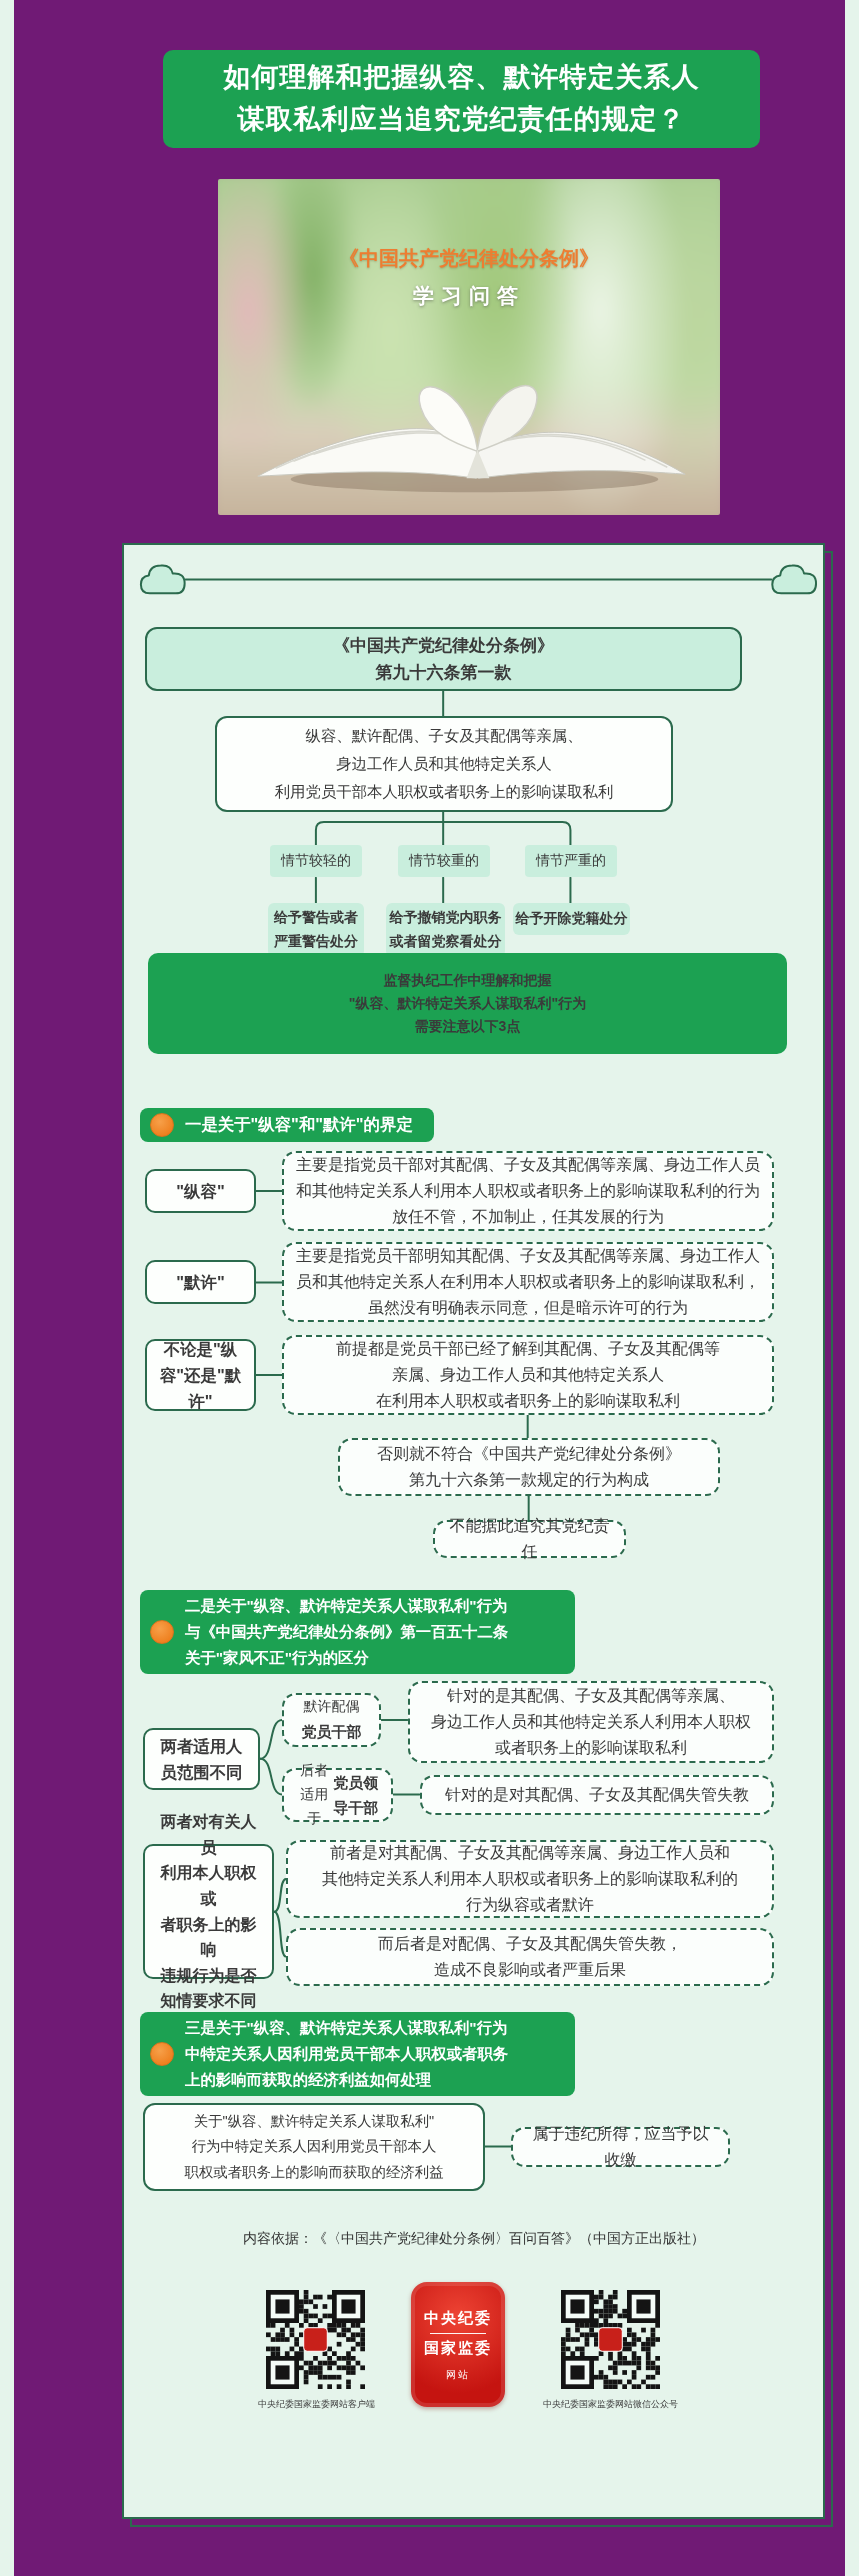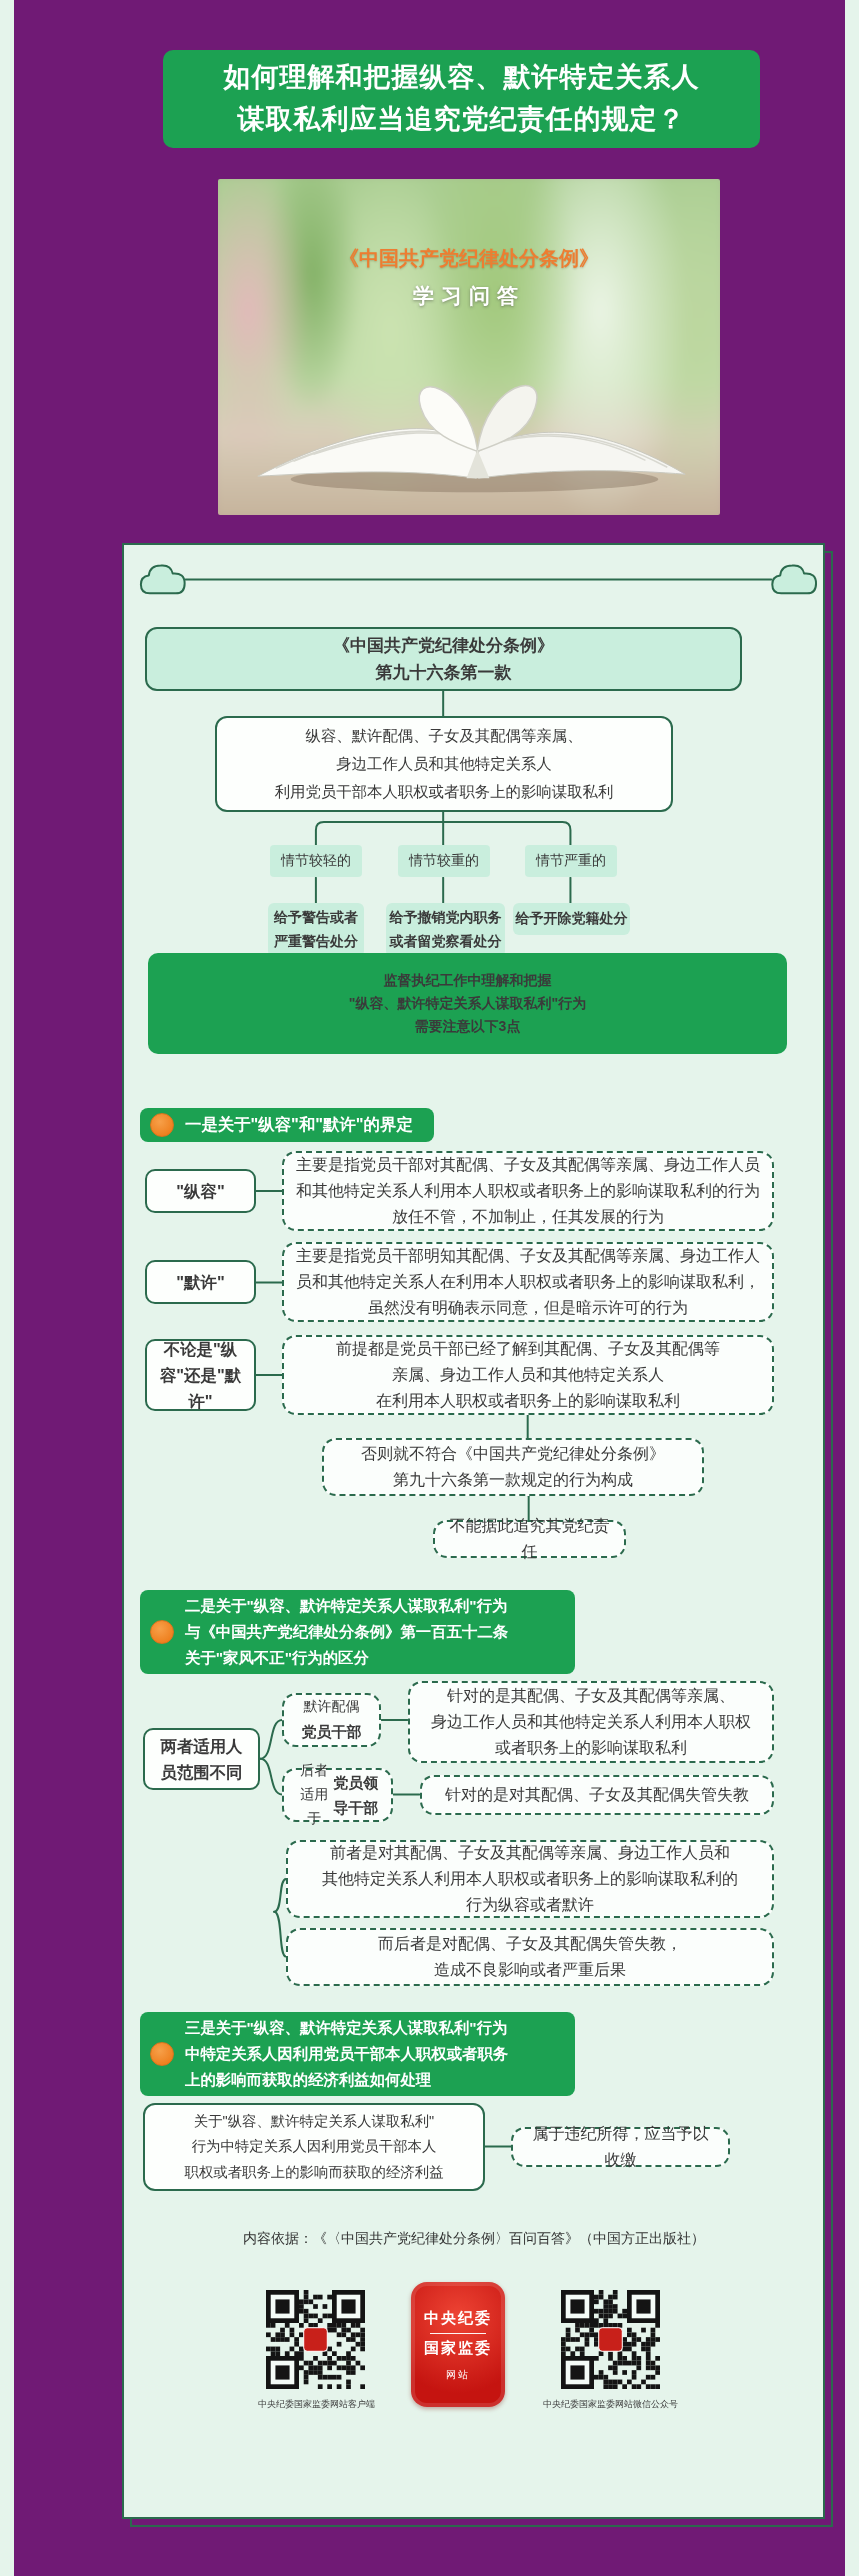--- a/index.html
+++ b/index.html
@@ -159,21 +159,21 @@
     <div class="box solid-label" style="left:21px;top:715px;width:111px;height:44px">"默许"</div>
     <div class="box dashed-box pre" style="left:158px;top:697px;width:492px;height:80px">主要是指党员干部明知其配偶、子女及其配偶等亲属、身边工作人
 员和其他特定关系人在利用本人职权或者职务上的影响谋取私利，
 虽然没有明确表示同意，但是暗示许可的行为</div>
 
     <div class="box solid-label" style="left:21px;top:794px;width:111px;height:72px">不论是"纵容"还是"默许"</div>
     <div class="box dashed-box pre" style="left:158px;top:790px;width:492px;height:80px">前提都是党员干部已经了解到其配偶、子女及其配偶等
 亲属、身边工作人员和其他特定关系人
 在利用本人职权或者职务上的影响谋取私利</div>
 
-    <div class="box dashed-box pre" style="left:198px;top:893px;width:382px;height:58px">否则就不符合《中国共产党纪律处分条例》
+    <div class="box dashed-box pre" style="left:214px;top:893px;width:382px;height:58px">否则就不符合《中国共产党纪律处分条例》
 第九十六条第一款规定的行为构成</div>
     <div class="box dashed-box" style="left:309px;top:975px;width:193px;height:38px">不能据此追究其党纪责任</div>
 
     <div class="sec-head" style="left:16px;top:1045px;width:435px;height:84px">
       <span class="bullet"></span>
       <span class="sec-title pre">二是关于"纵容、默许特定关系人谋取私利"行为
 与《中国共产党纪律处分条例》第一百五十二条
 关于"家风不正"行为的区分</span>
     </div>
 
@@ -184,20 +184,25 @@
     </div>
     <div class="box dashed-box pre" style="left:284px;top:1136px;width:366px;height:82px">针对的是其配偶、子女及其配偶等亲属、
 身边工作人员和其他特定关系人利用本人职权
 或者职务上的影响谋取私利</div>
     <div class="box dashed-box sub-label" style="left:158px;top:1223px;width:111px;height:54px;">
       <span>后者适用于</span>
       <b>党员领导干部</b>
     </div>
     <div class="box dashed-box" style="left:296px;top:1230px;width:354px;height:40px">针对的是对其配偶、子女及其配偶失管失教</div>
 
+    <div class="box solid-label pre" style="left:19px;top:1299px;width:131px;height:135px;font-size:16px">两者对有关人员
+利用本人职权或
+者职务上的影响
+违规行为是否
+知情要求不同</div>
     <div class="box dashed-box pre" style="left:162px;top:1295px;width:488px;height:78px">前者是对其配偶、子女及其配偶等亲属、身边工作人员和
 其他特定关系人利用本人职权或者职务上的影响谋取私利的
 行为纵容或者默许</div>
     <div class="box dashed-box pre" style="left:162px;top:1383px;width:488px;height:58px">而后者是对配偶、子女及其配偶失管失教，
 造成不良影响或者严重后果</div>
 
     <div class="sec-head" style="left:16px;top:1467px;width:435px;height:84px">
       <span class="bullet"></span>
       <span class="sec-title pre">三是关于"纵容、默许特定关系人谋取私利"行为
 中特定关系人因利用党员干部本人职权或者职务

